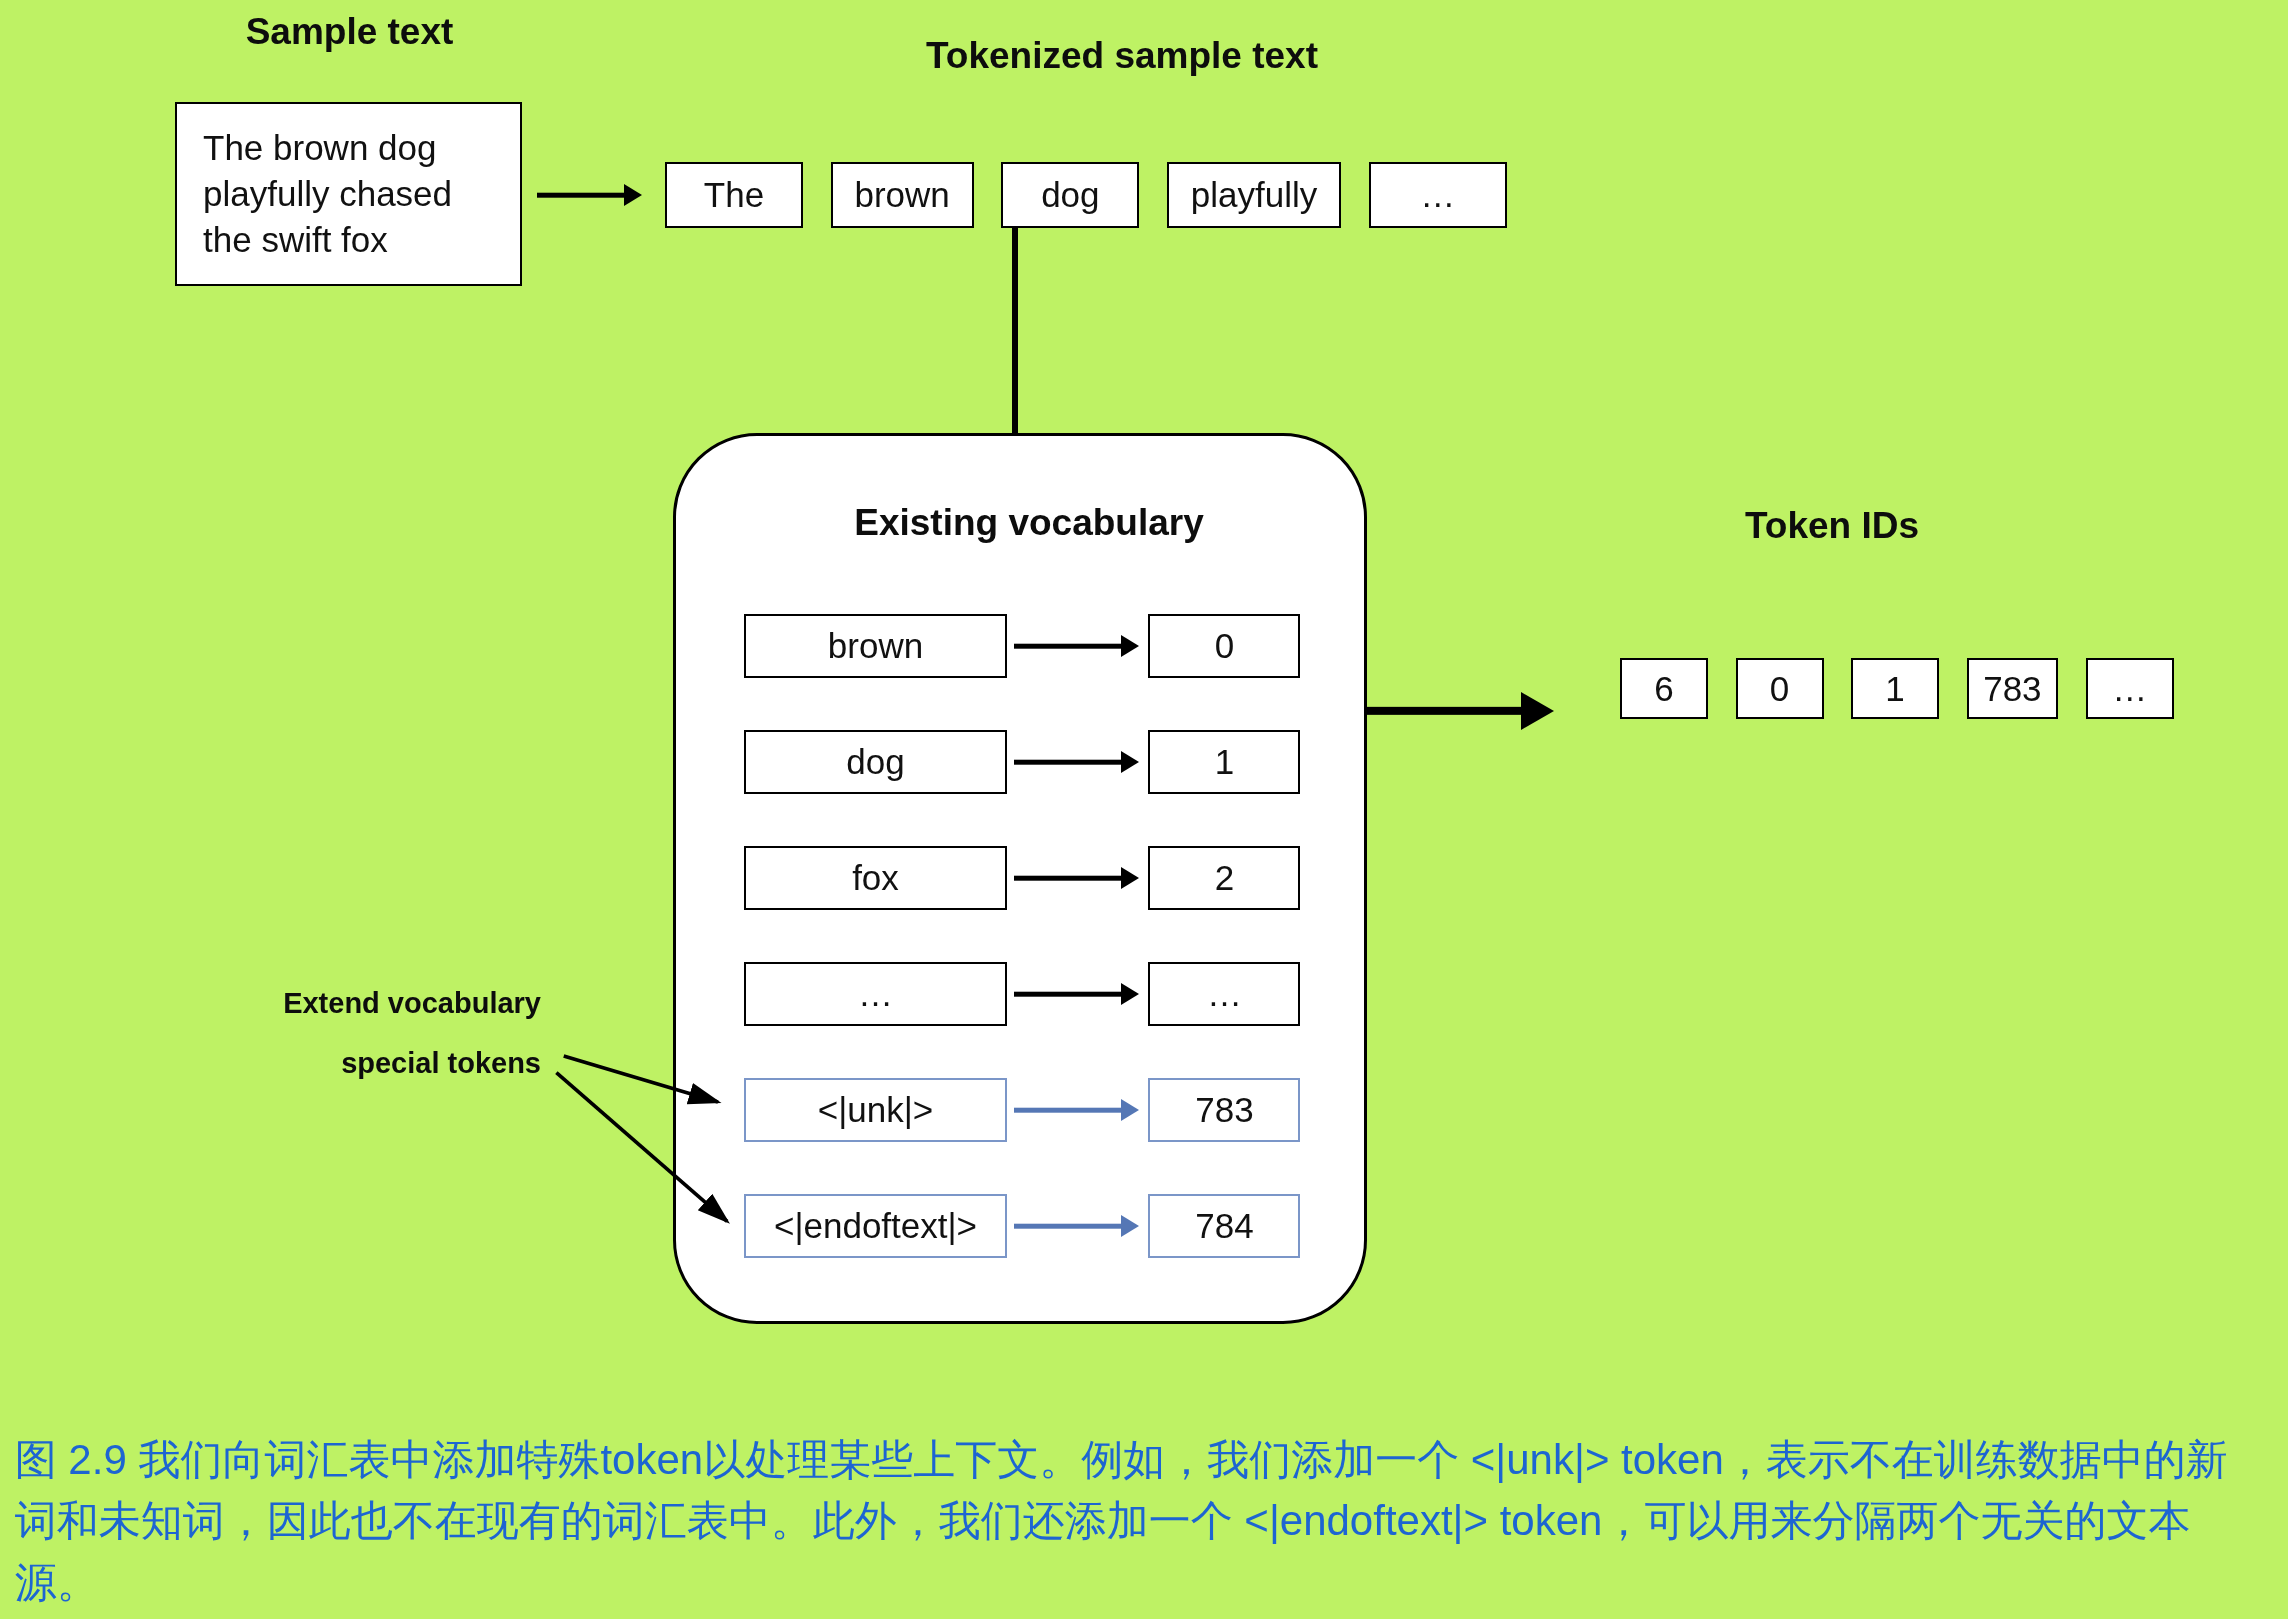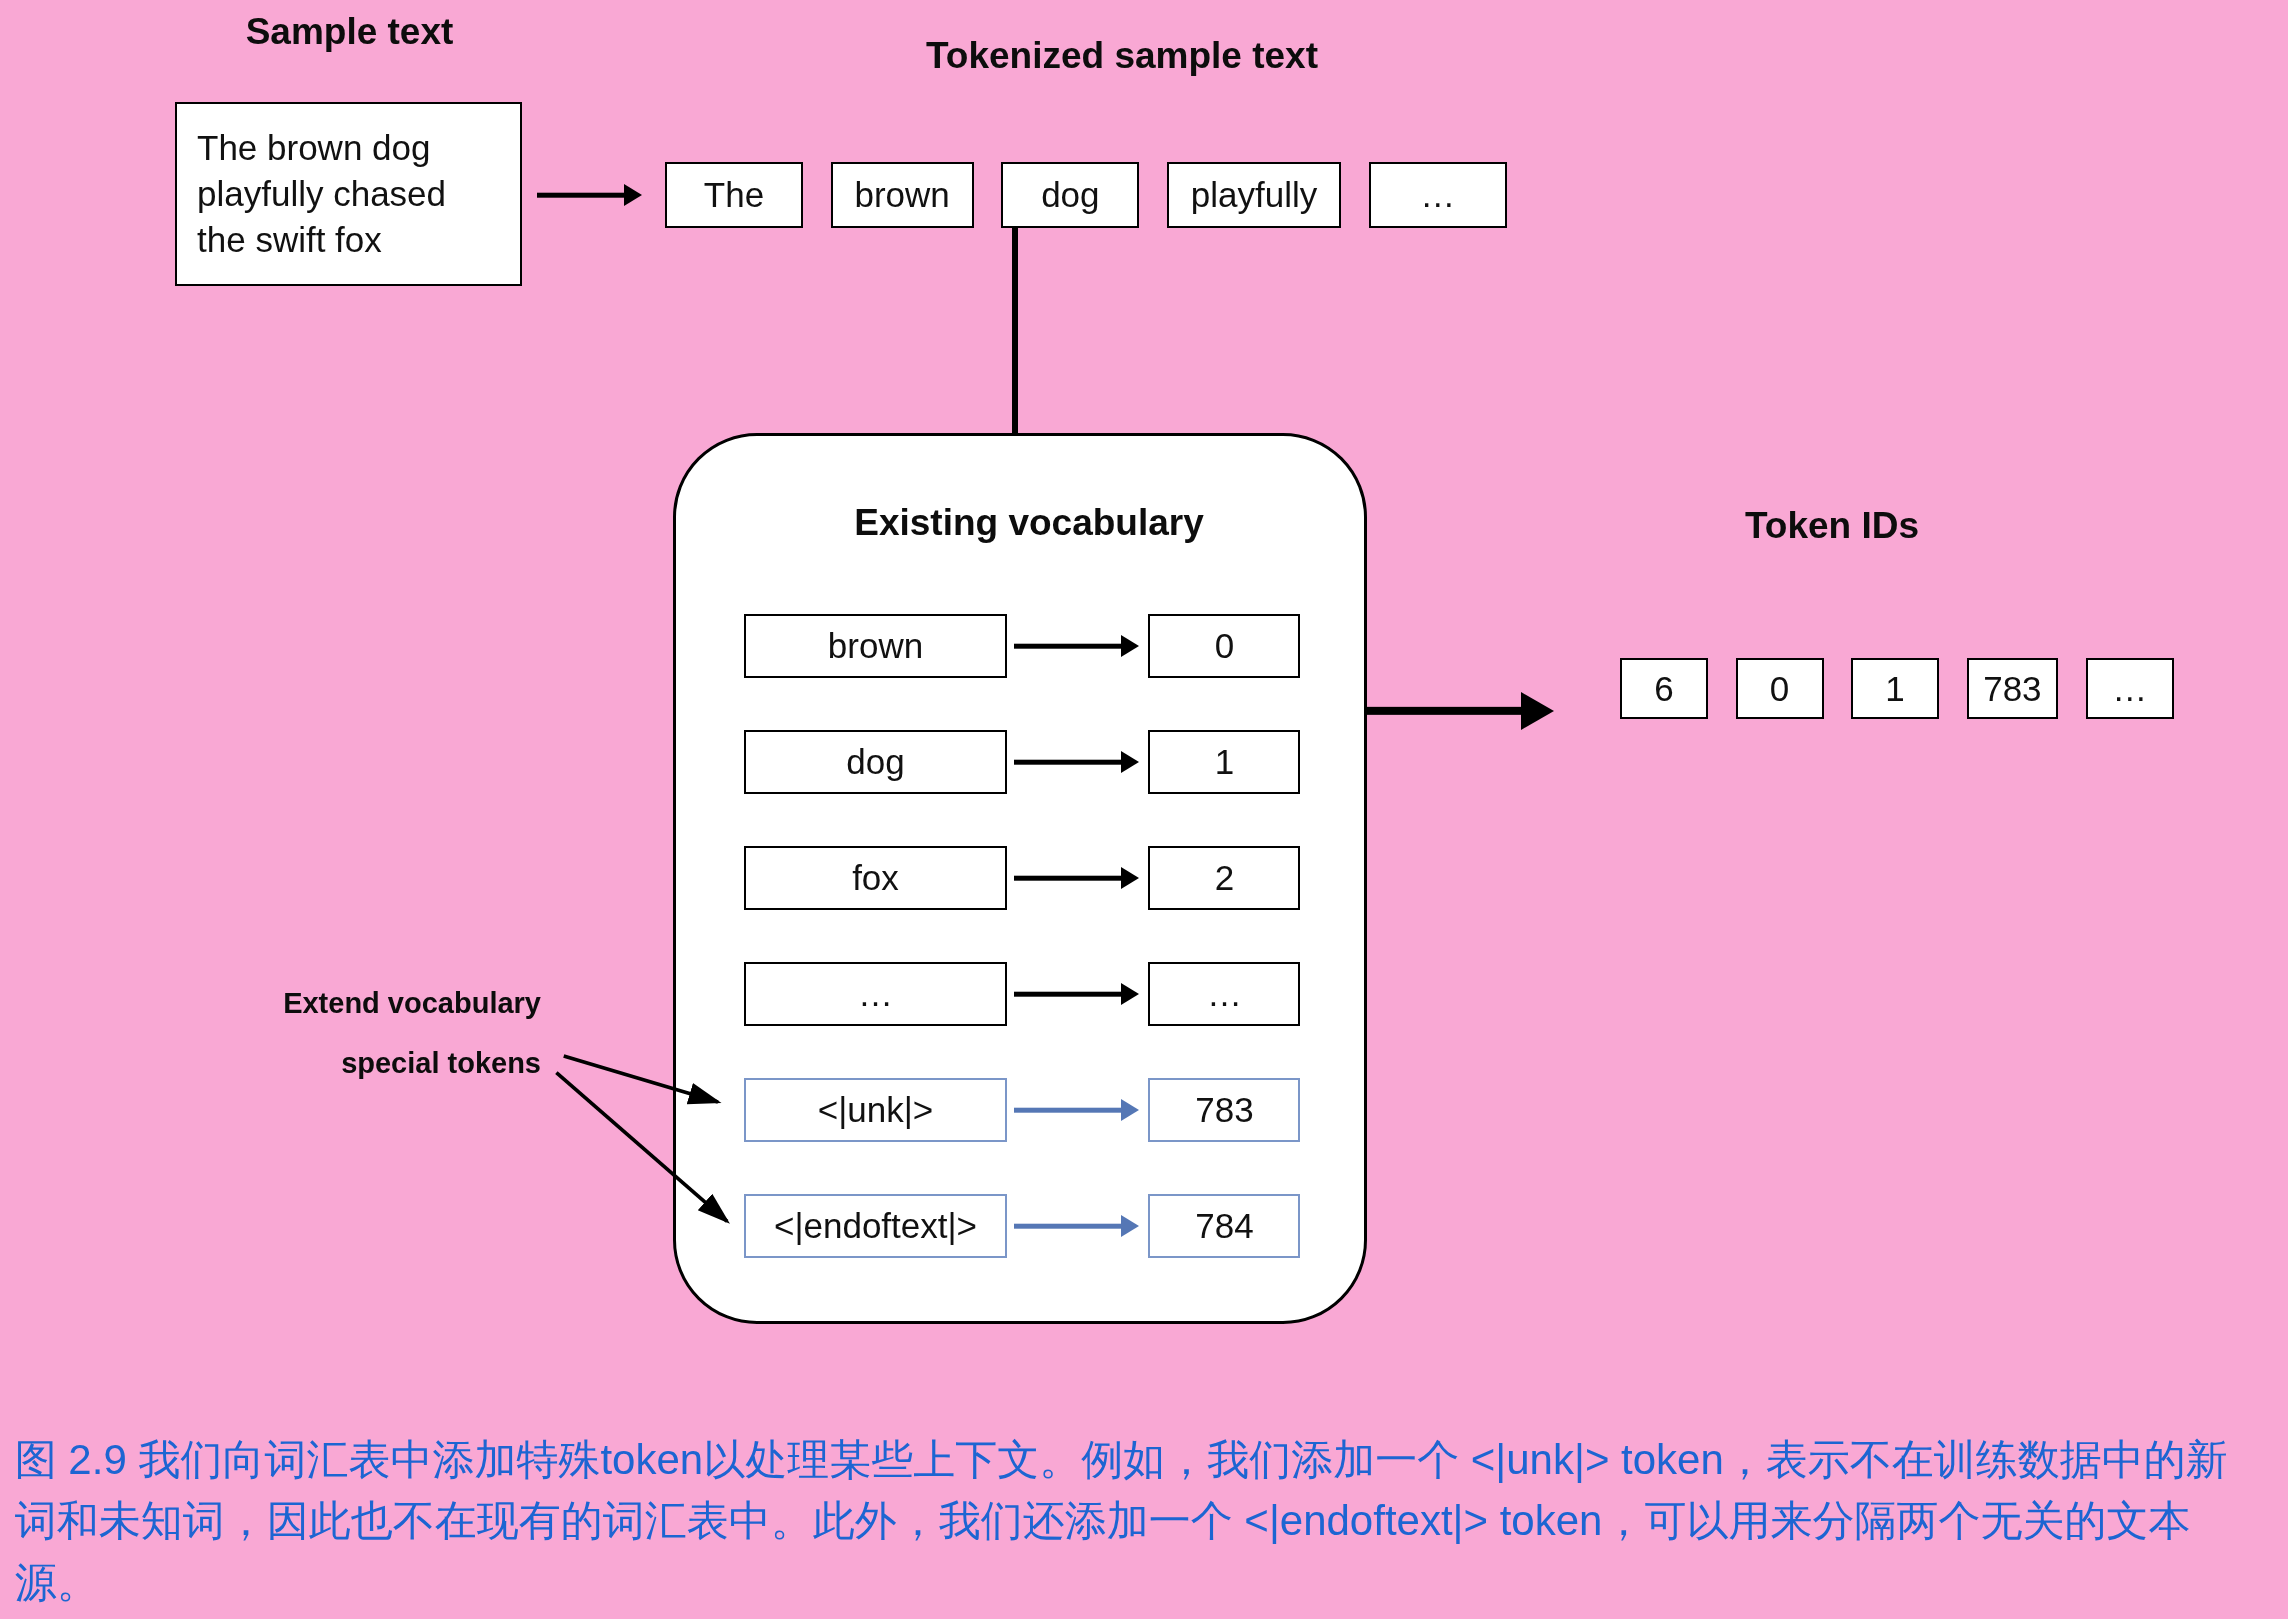--- a/index.html
+++ b/index.html
@@ -1,31 +1,31 @@
 <!DOCTYPE html>
 <html style="font-size:14.7px"><head>
 <meta charset="utf-8">
 <style>
   * { margin:0; padding:0; box-sizing:border-box; }
   html, body { background:#ffffff; }
   body { font-family:"Liberation Sans", sans-serif; color:#111; }
 
-  .stage { position:relative; width:2288px; height:1620px; background:#f9a8d4; overflow:hidden; }
+  .stage { position:relative; width:2288px; height:1620px; background:#bef264; overflow:hidden; }
   .abs { position:absolute; }
 
   .heading { font-weight:bold; font-size:37px; text-align:center; color:#0d0d0d; }
 
   .box {
     border:2.8px solid #000;
     background:#fff;
     display:flex; align-items:center; justify-content:center;
     font-size:35px; color:#111;
   }
 
-  .sample-box { justify-content:center; text-align:left; padding:0 20px; line-height:1.32; }
+  .sample-box { justify-content:center; text-align:left; padding:0 26px; line-height:1.32; }
 
   .tokens-row { display:flex; gap:27.5px; }
   .token-box { min-width:138px; height:66px; padding:0 22px; }
 
   
   .h-arrow { position:relative; height:22px; }
   .h-arrow::before {
     content:""; position:absolute; left:0; right:14.7px; top:50%;
     height:4.6px; transform:translateY(-50%); background:#000;
   }

